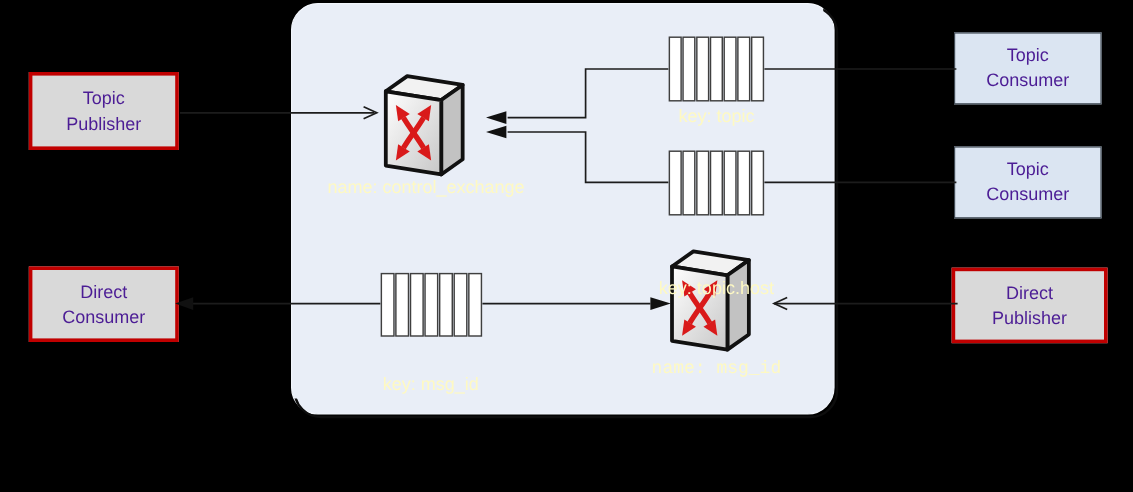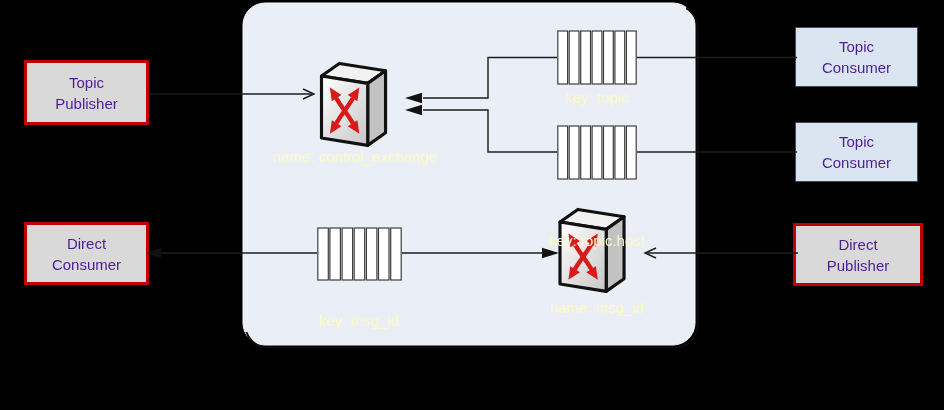--- a/index.html
+++ b/index.html
@@ -21,21 +21,21 @@
   }
   .lbl span{display:block;}
   #wires{position:absolute;left:0;top:0;z-index:2;pointer-events:none;}
   
   #topic-publisher {left:24px; top:60px; width:125px;height:65px;}
   #direct-consumer {left:24px; top:222px;width:125px;height:63px;}
   #topic-consumer-1{left:795px;top:27px; width:123px;height:60px;}
   #topic-consumer-2{left:795px;top:122px;width:123px;height:60px;}
   #direct-publisher{left:793px;top:223px;width:130px;height:63px;}
   #control-exchange-label{left:245px;top:146px;width:220px;}
-  #direct-exchange-label {left:487px;top:297px;width:220px;}
+  #direct-exchange-label {left:487px;top:297px;width:220px;font-family:Liberation Mono, monospace;}
   #queue-topic-label     {left:517px;top:87px; width:160px;}
   #queue-topic-host-label{left:517px;top:182px;width:160px;margin-top:48px;}
   #queue-msg-id-label    {left:279px;top:283px;width:160px;margin-top:27px;}
 </style>
 </head>
 <body>
 
 <div id="stage">
 
   <div class="box red" id="topic-publisher">Topic

